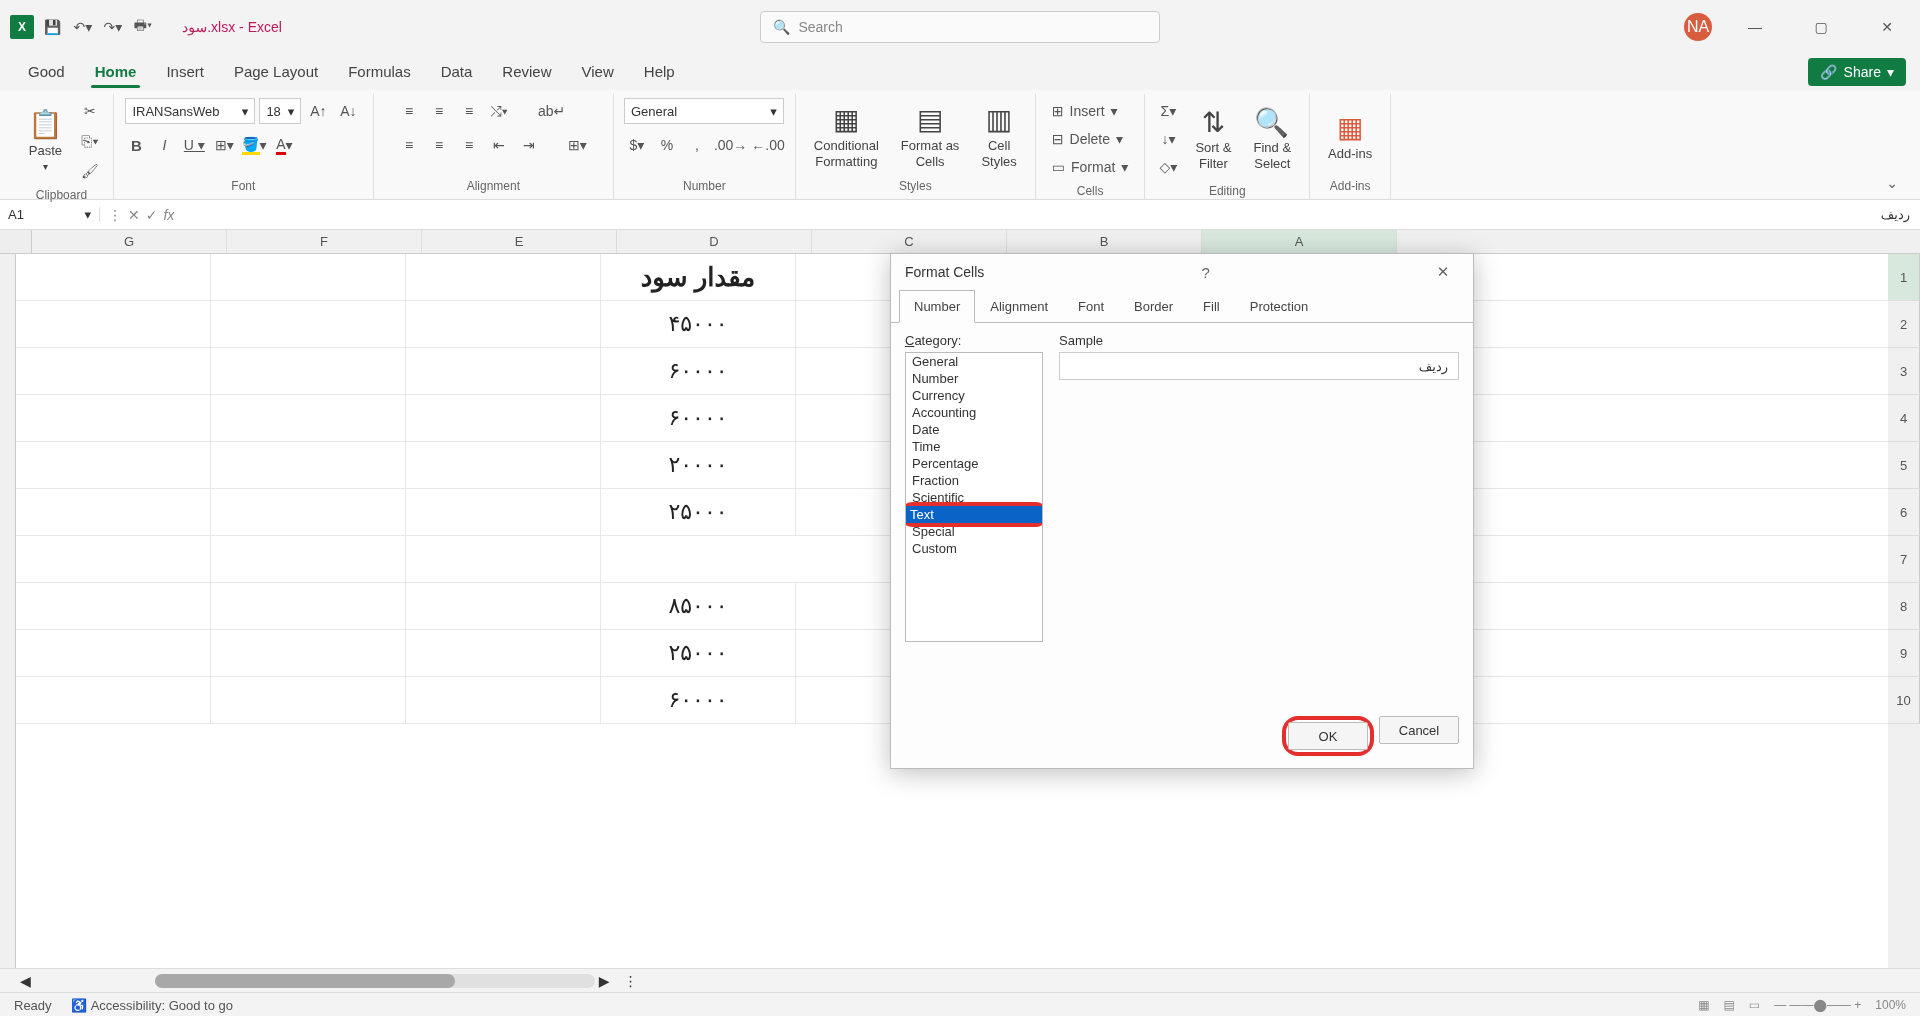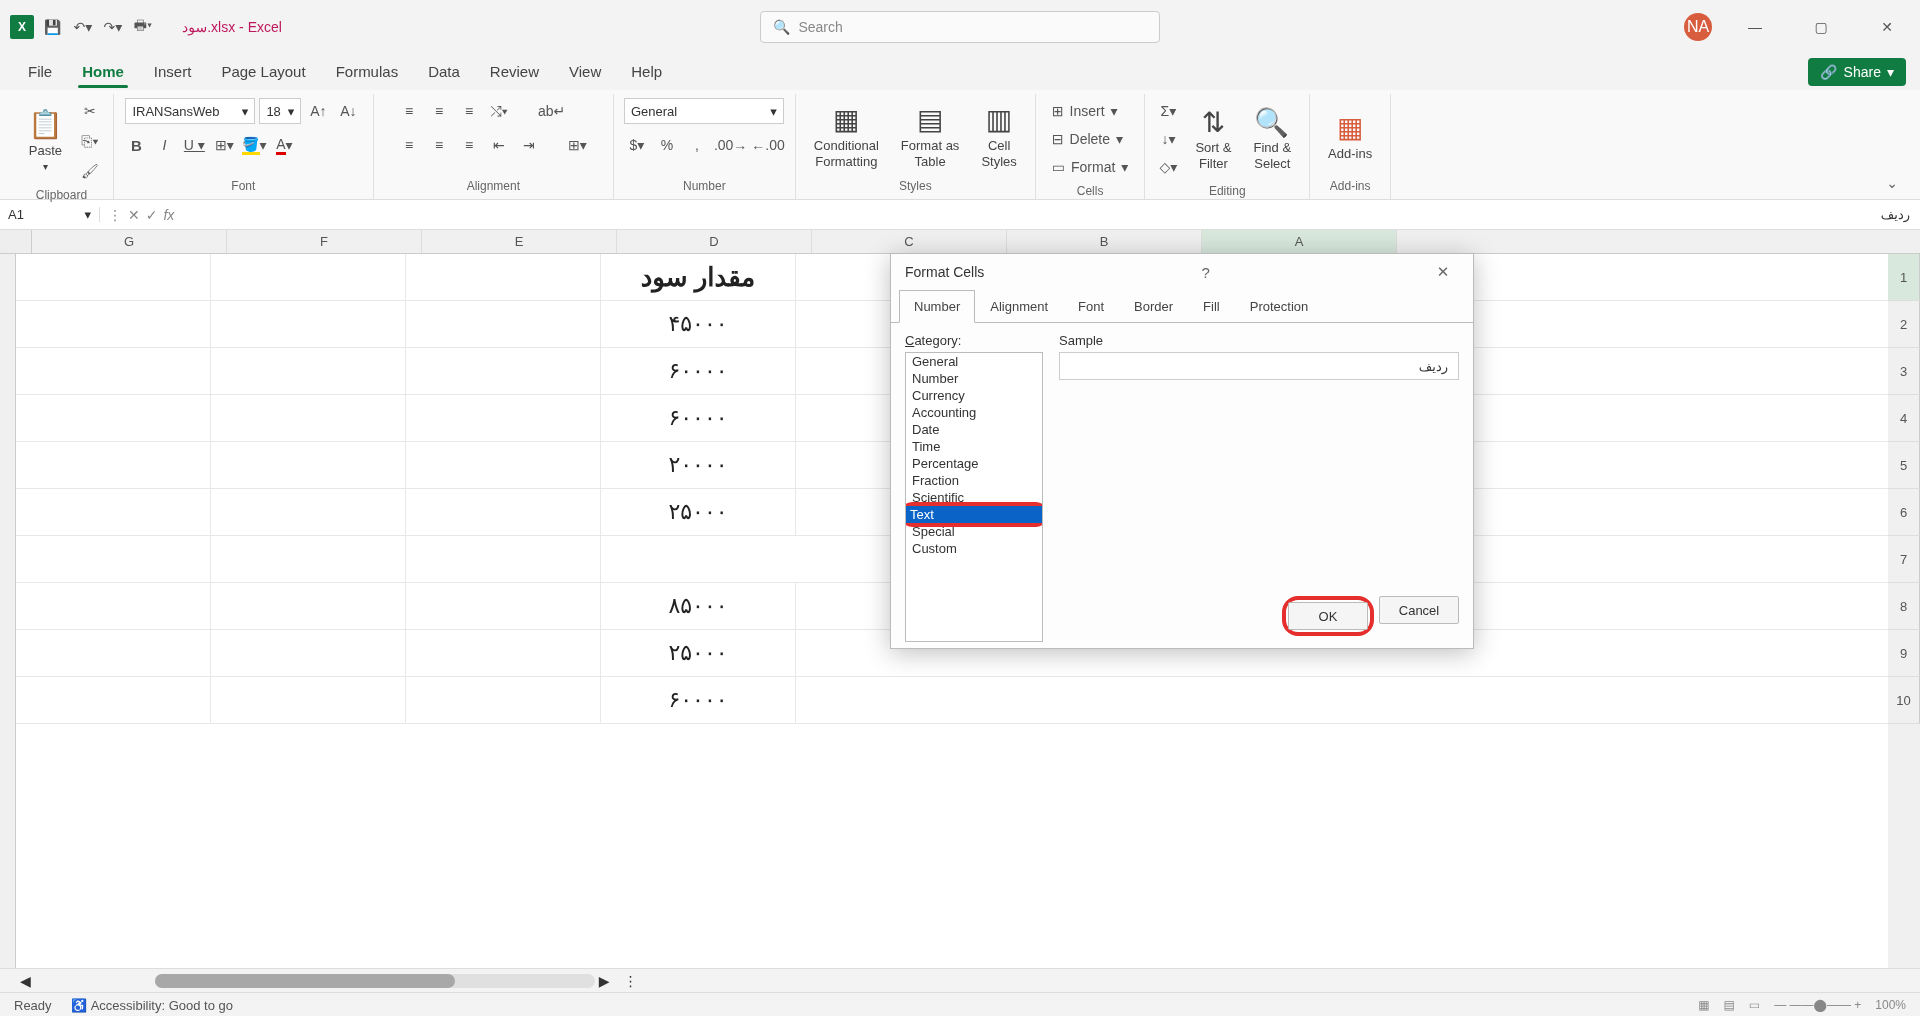--- a/index.html
+++ b/index.html
@@ -61,21 +61,21 @@
 
 .hscroll { height:24px; background:#f3f3f3; border-top:1px solid #ddd; display:flex; align-items:center; padding:0 20px; gap:4px;}
 .hscroll .track { flex:0 0 440px; height:14px; background:#e0e0e0; border-radius:7px; position:relative; margin-left:120px;}
 .hscroll .thumb { position:absolute; left:0; width:300px; height:14px; background:#a8a8a8; border-radius:7px;}
 
 
 .status-bar { height:24px; background:#f3f3f3; border-top:1px solid #ddd; display:flex; align-items:center; padding:12px 14px; font-size:13px; color:#555; gap:20px;}
 .status-right { margin-left:auto; display:flex; align-items:center; gap:14px; color:#888; font-size:12px;}
 
 
-.dialog { position:absolute; left:890px; top:253px; width:584px; height:396px; background:#fdfdfd; border:1px solid #bbb; box-shadow:0 4px 24px rgba(0,0,0,0.25); font-size:13px; z-index:100;}
+.dialog { position:absolute; left:890px; top:253px; width:584px; height:516px; background:#fdfdfd; border:1px solid #bbb; box-shadow:0 4px 24px rgba(0,0,0,0.25); font-size:13px; z-index:100;}
 .dlg-title { height:36px; display:flex; align-items:center; padding:0 14px; font-size:14px; color:#333;}
 .dlg-title .dlg-ctrl { margin-left:auto; width:32px; text-align:center; color:#666; font-size:15px;}
 .dlg-tabs { display:flex; padding:0 8px; }
 .dlg-tab { padding:8px 14px; color:#444; border:1px solid transparent; cursor:pointer; font-size:13px;}
 .dlg-tab.active { border:1px solid #bbb; border-bottom:1px solid #fdfdfd; background:#fdfdfd; position:relative; z-index:2;}
 .dlg-body { border-top:1px solid #bbb; margin-top:-1px; padding:10px 14px; height:408px; display:flex; gap:16px;}
 .cat-col { width:138px;}
 .cat-label { margin-bottom:4px; color:#333;}
 .cat-label u { text-decoration:underline;}
 .cat-list { border:1px solid #bbb; height:290px; background:#fff; overflow-y:auto; font-size:13px;}
@@ -108,21 +108,21 @@
   </div>
   <div class="title-right">
     <div class="avatar">NA</div>
     <div class="win-btn">—</div>
     <div class="win-btn">▢</div>
     <div class="win-btn">✕</div>
   </div>
 </div>
 
 <div class="menu-bar">
-  <div class="menu-tab">File</div>
+  <div class="menu-tab">Good</div>
   <div class="menu-tab active">Home</div>
   <div class="menu-tab">Insert</div>
   <div class="menu-tab">Page Layout</div>
   <div class="menu-tab">Formulas</div>
   <div class="menu-tab">Data</div>
   <div class="menu-tab">Review</div>
   <div class="menu-tab">View</div>
   <div class="menu-tab">Help</div>
   <div class="share-btn">
     <span>🔗</span>
@@ -218,21 +218,21 @@
   <div class="ribbon-group">
     <div class="rg-content">
       <div class="rbtn-big">
           <span class="ico">▦</span>
           <span style="white-space:pre-line;">Conditional
 Formatting</span>
         </div>
       <div class="rbtn-big">
           <span class="ico">▤</span>
           <span style="white-space:pre-line;">Format as
-Table</span>
+Cells</span>
         </div>
       <div class="rbtn-big">
           <span class="ico">▥</span>
           <span style="white-space:pre-line;">Cell
 Styles</span>
         </div>
     </div>
     <div class="rg-label">Styles</div>
   </div>
 

